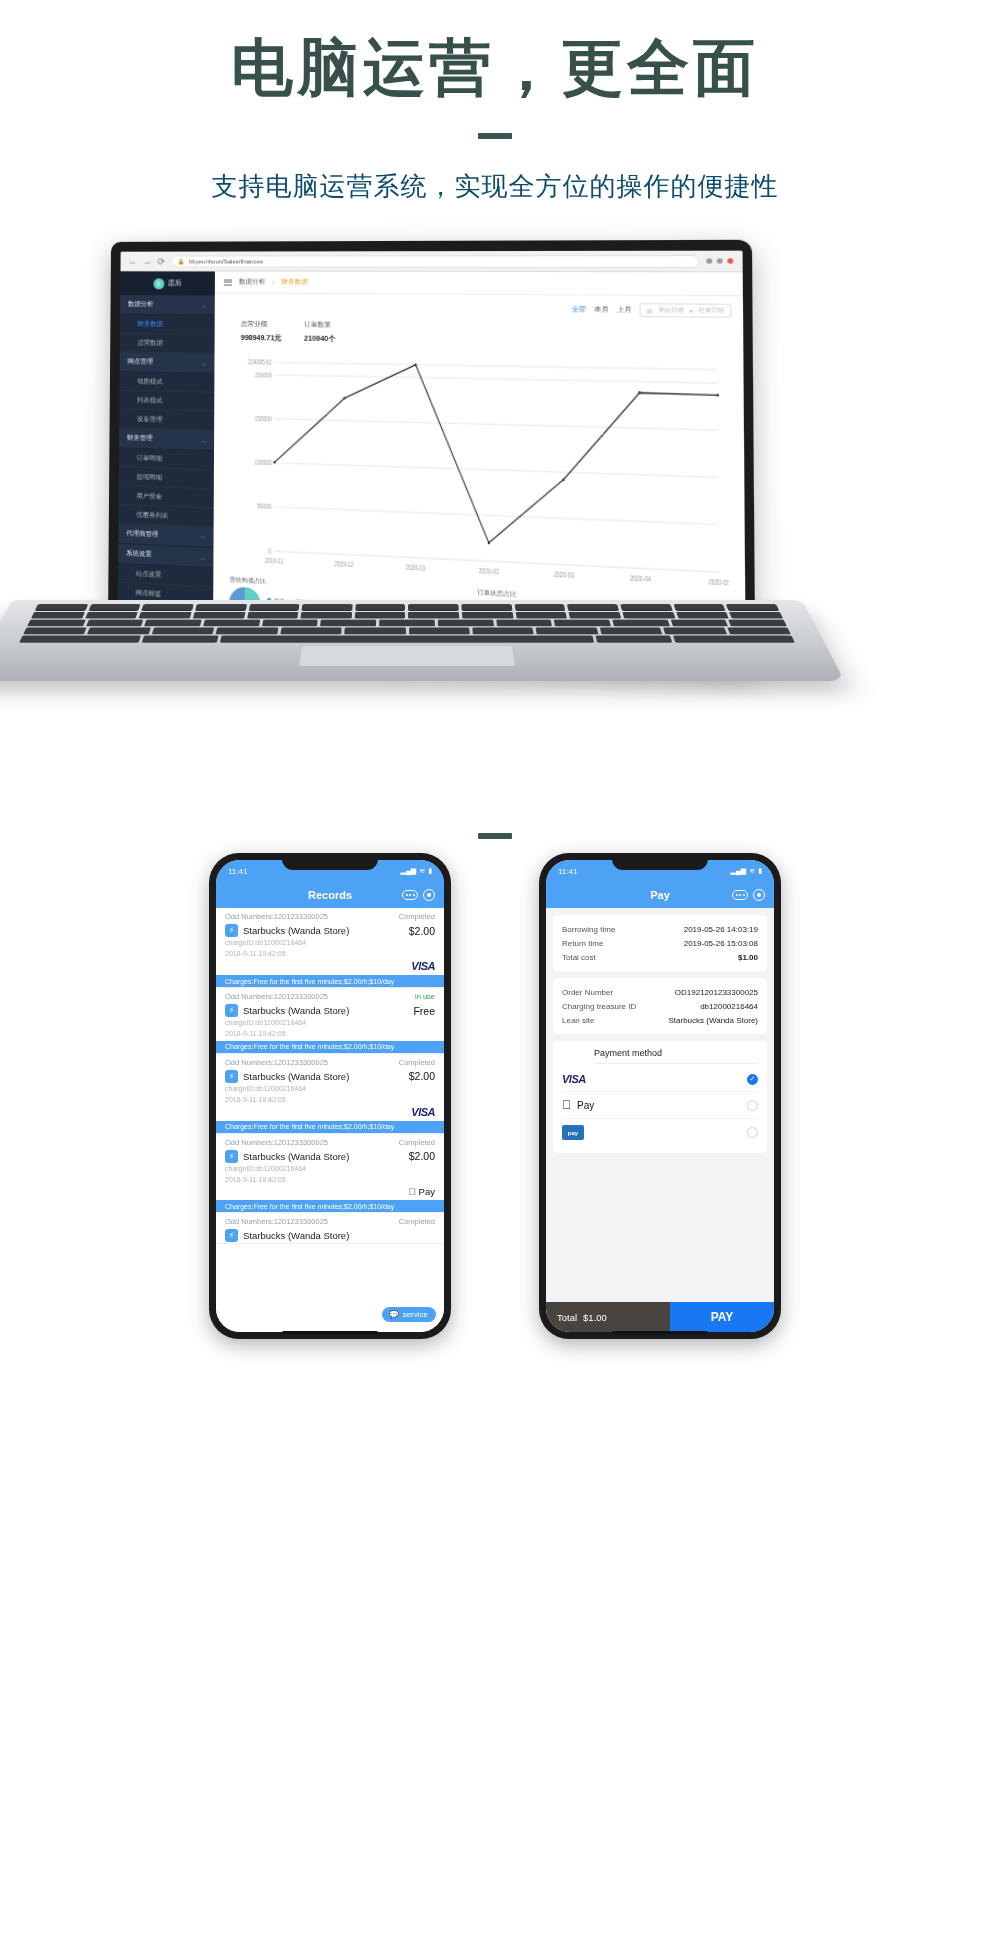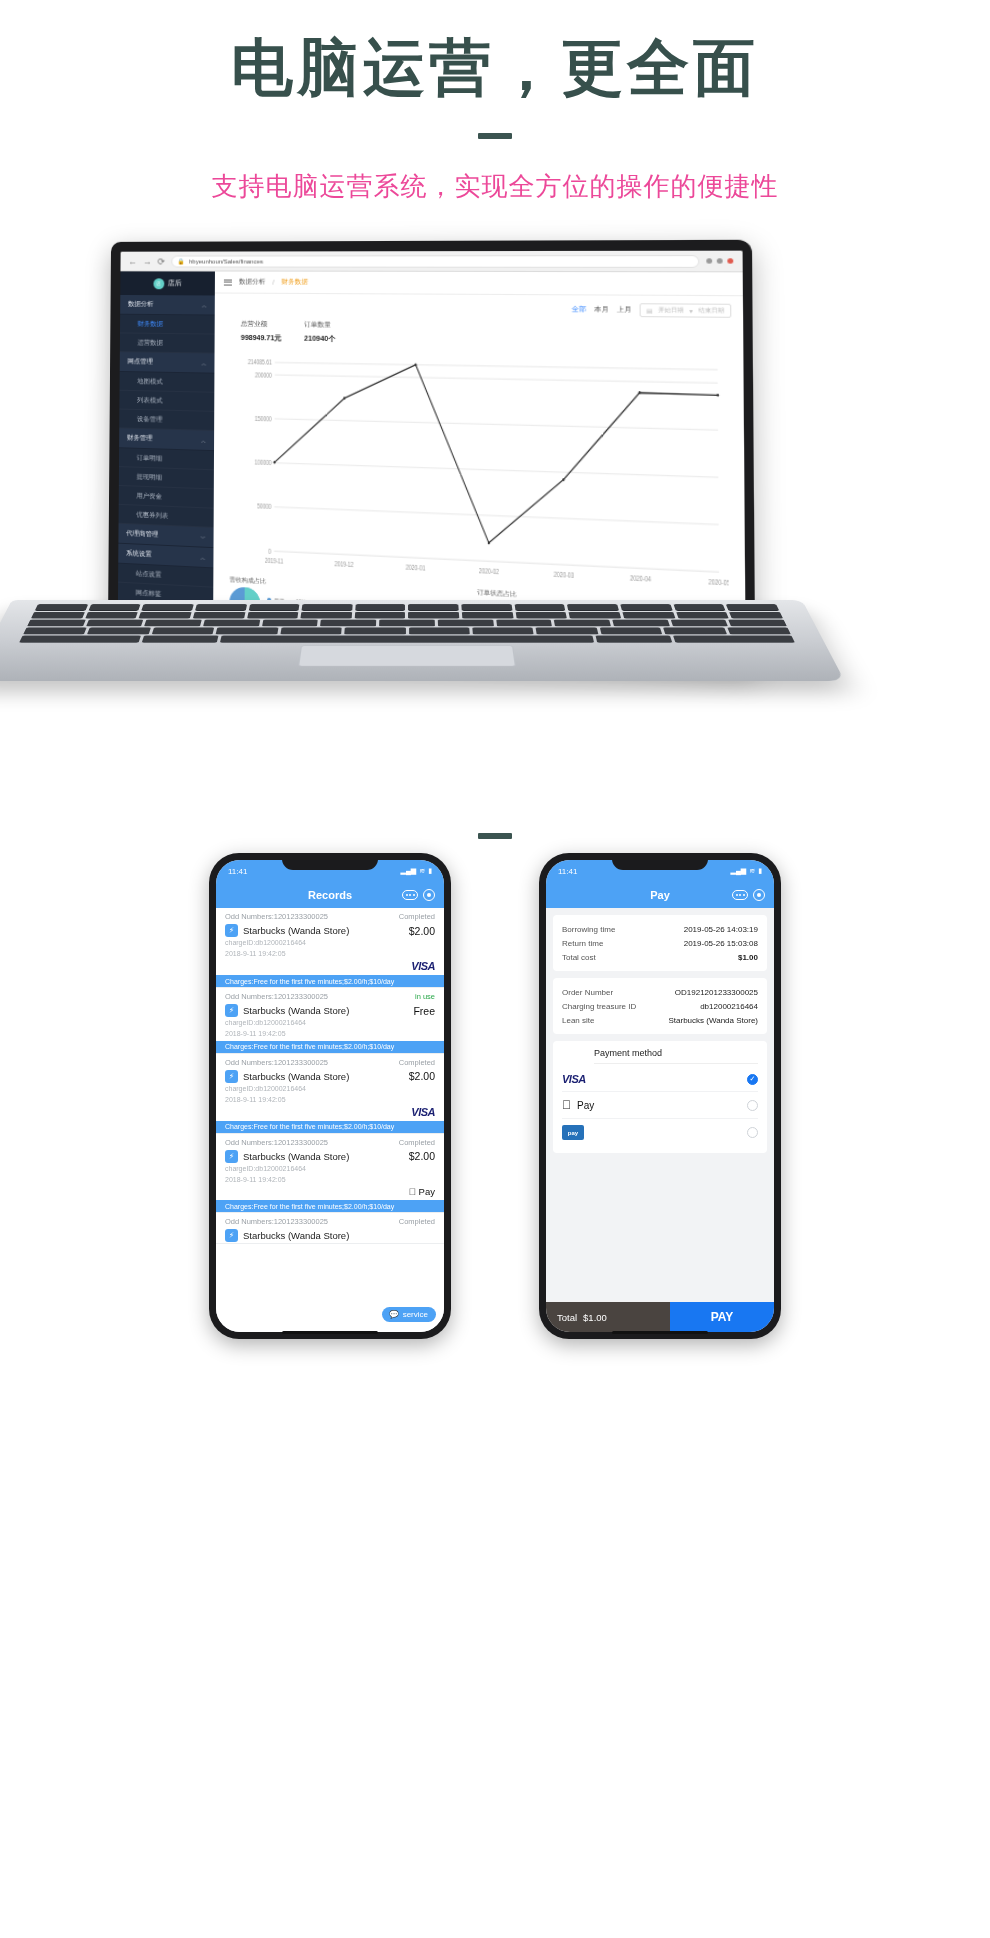--- a/index.html
+++ b/index.html
@@ -22,21 +22,21 @@
     line-height: 1;
     padding-top: 37px;
   }
   .hero-rule {
     width: 34px; height: 6px; background: #3b5450;
     margin: 34px auto 0; border-radius: 1px;
   }
   .hero-sub {
     text-align: center;
     font-size: 26px;
-    color: #ec4899;
+    color: #0c4a6e;
     letter-spacing: 1px;
     margin-top: 30px;
   }
 
   
   .laptop-wrap { position: relative; width: 990px; height: 545px; margin-top: 24px; }
   .laptop-lid {
     position: absolute; left: 108px; top: 10px;
     width: 600px; height: 390px;
     background: #1c1c1e;

